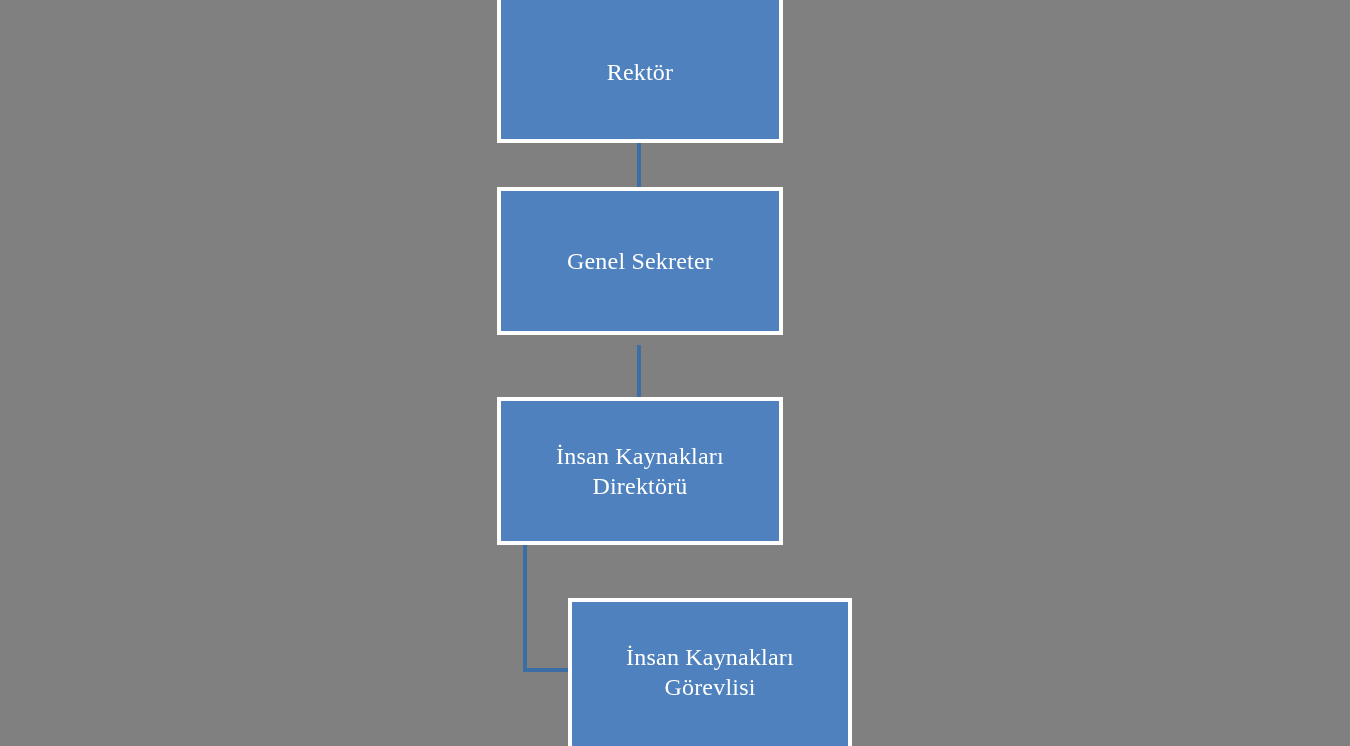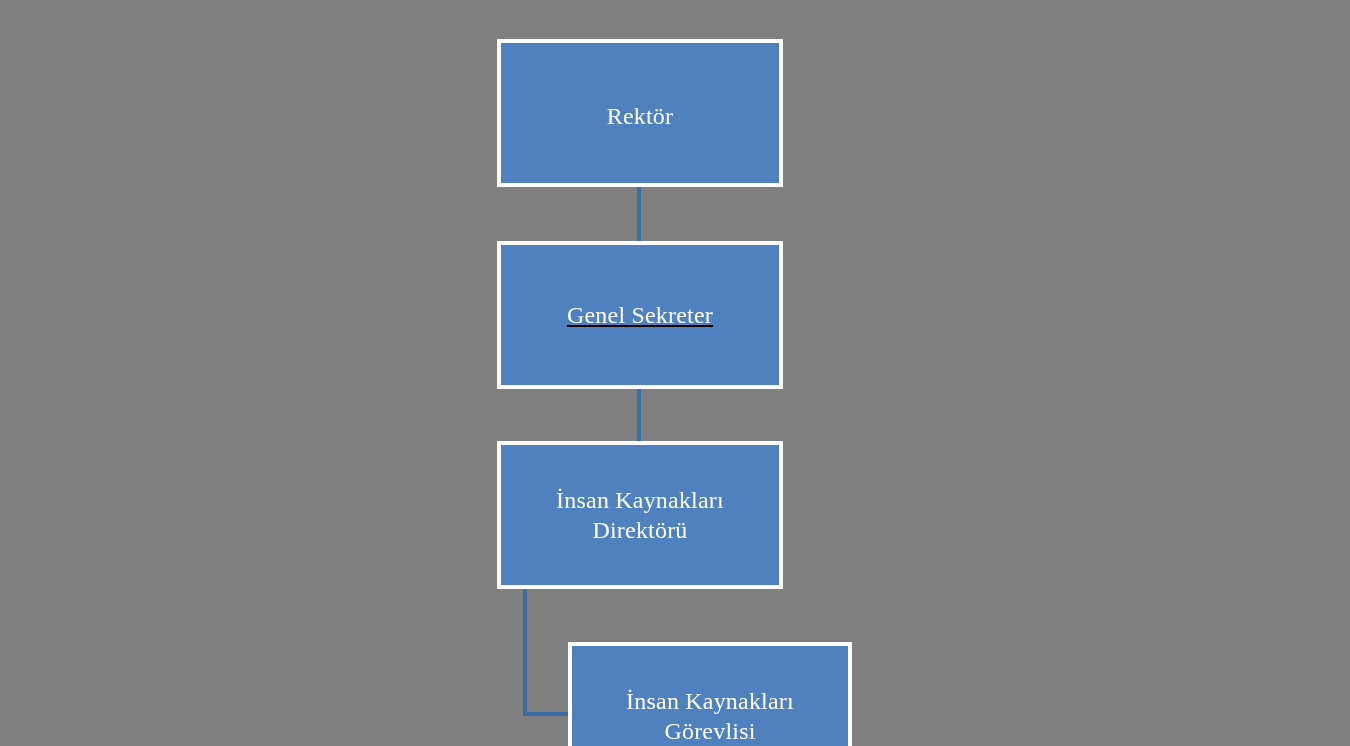--- a/index.html
+++ b/index.html
@@ -11,21 +11,20 @@
     height: 746px;
     background: #808080;
     font-family: "Liberation Serif", "DejaVu Serif", serif;
     overflow: hidden;
   }
   #org-canvas {
     position: relative;
     width: 1350px;
     height: 534px;
     background: #808080;
-    margin-top: 44px;
   }
   .org-node {
     position: absolute;
     box-sizing: border-box;
     background: #4E81BD;
     border: 4px solid #FFFFFF;
     display: flex;
     align-items: center;
     justify-content: center;
     text-align: center;
@@ -44,24 +43,23 @@
   #node-rektor {
     left: 497px;
     top: -5px;
     width: 286px;
     height: 148px;
   }
   #node-rektor .org-node-label { margin-top: 6px; }
   
   #node-genel-sekreter {
     left: 497px;
-    top: 197px;
+    top: 187px;
     width: 286px;
     height: 148px;
-    text-decoration: underline;
   }
   
   #node-ik-direktoru {
     left: 497px;
     top: 397px;
     width: 286px;
     height: 148px;
   }
   
   #node-ik-gorevlisi {

